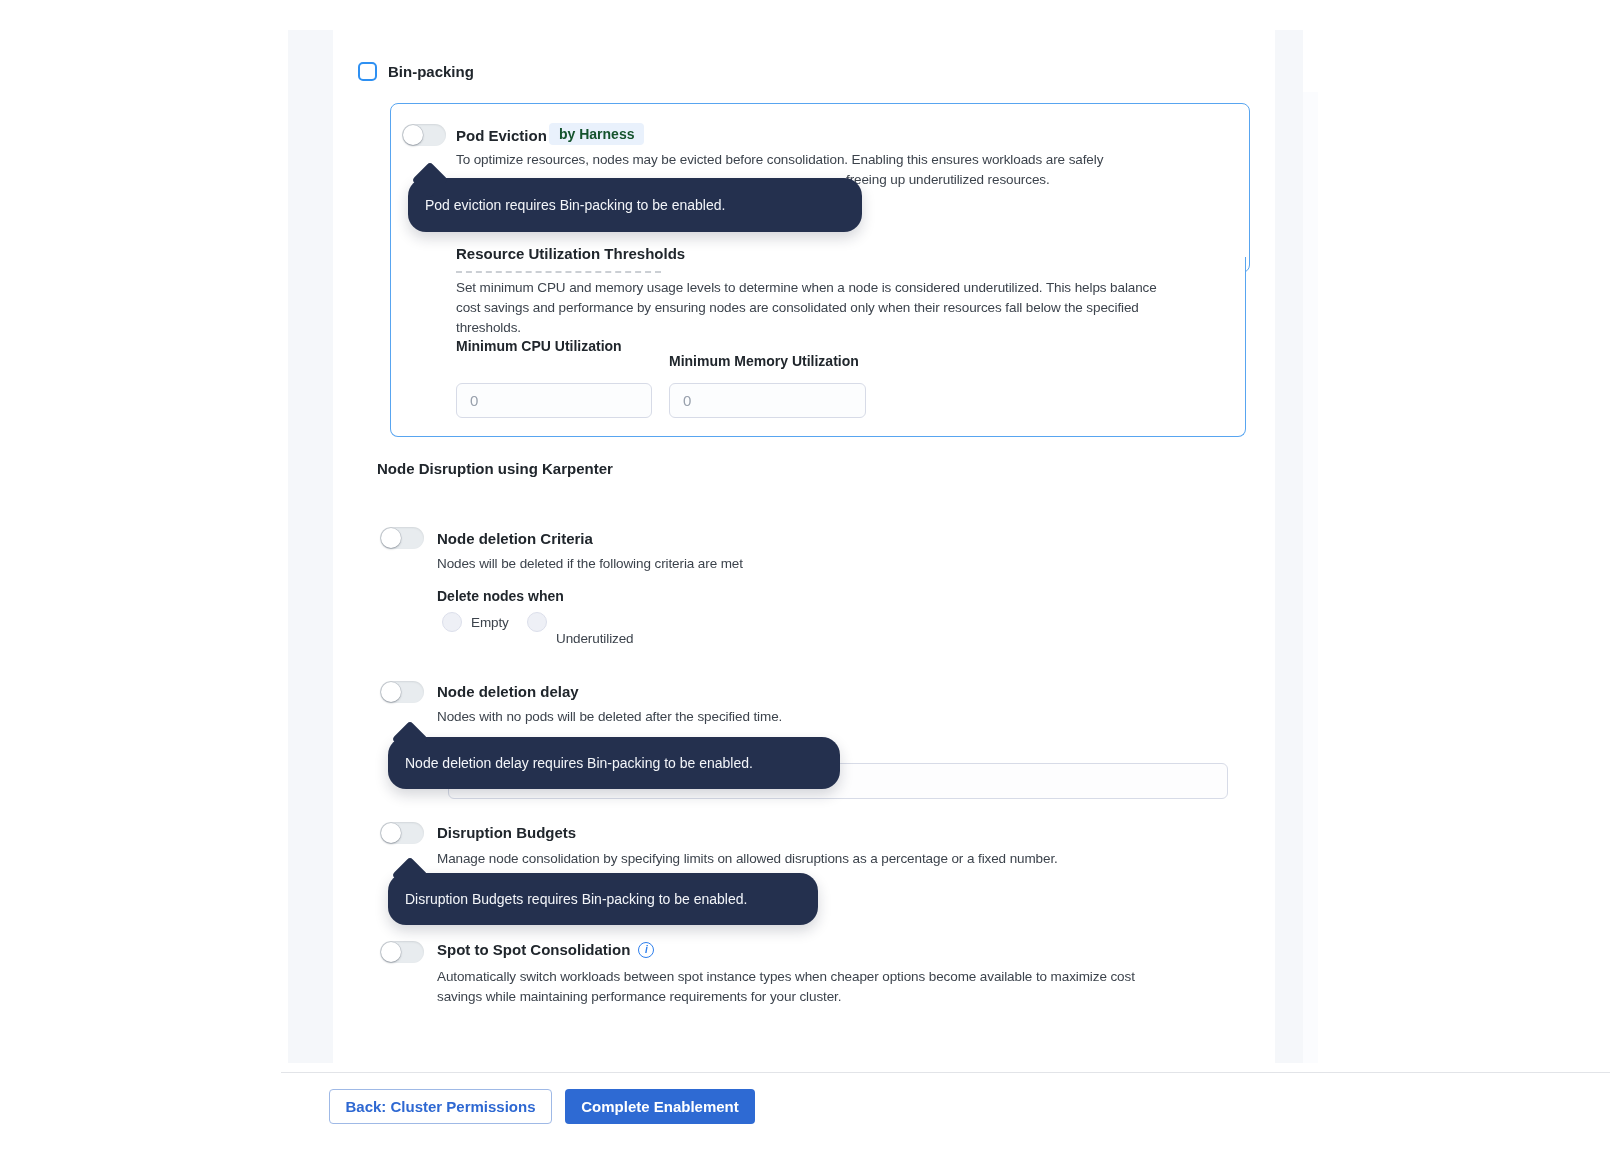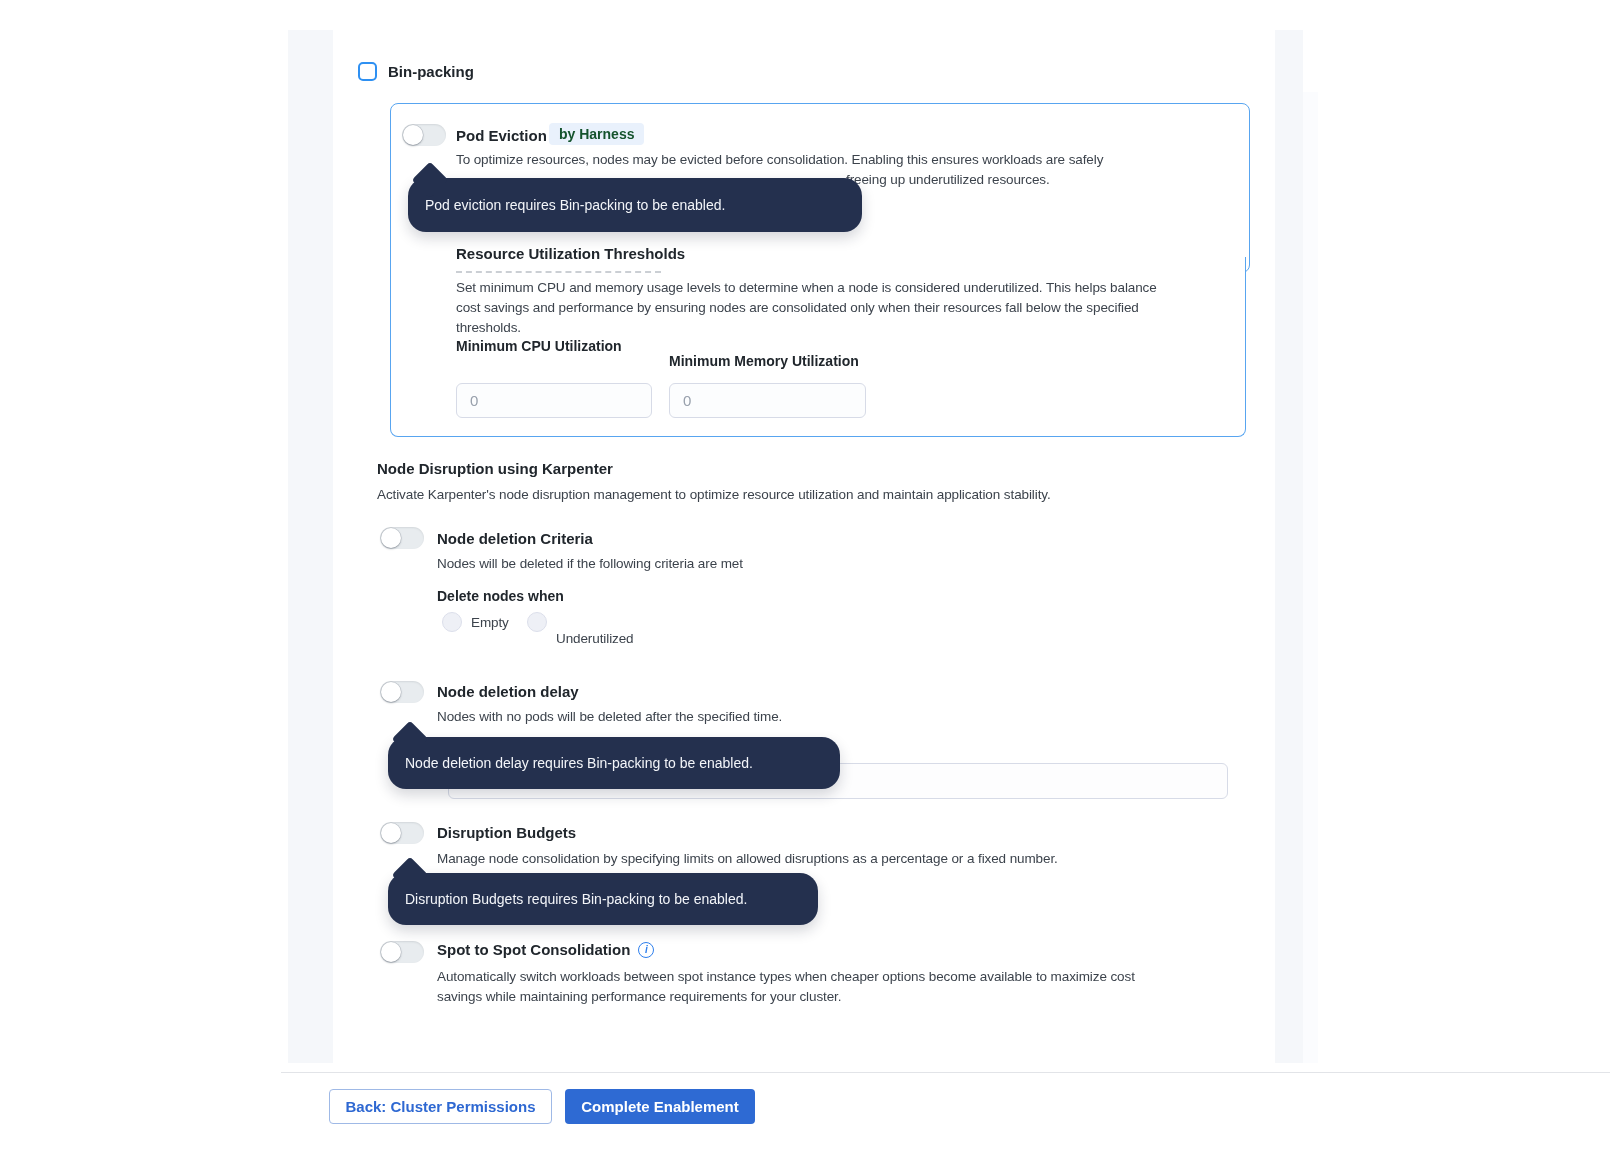--- a/index.html
+++ b/index.html
@@ -133,21 +133,20 @@
   <div class="abs body z5" style="left:456px; top:300px;">cost savings and performance by ensuring nodes are consolidated only when their resources fall below the specified</div>
   <div class="abs body z5" style="left:456px; top:280px;">Set minimum CPU and memory usage levels to determine when a node is considered underutilized. This helps balance</div>
   <div class="abs body z5" style="left:456px; top:320px;">thresholds.</div>
 
   <div class="abs h14 z5" style="left:456px; top:338px;">Minimum CPU Utilization</div>
   <div class="abs h14 z5" style="left:669px; top:353px;">Minimum Memory Utilization</div>
   <input class="abs field z5" style="left: 456px; top: 383px; width: 196px; height: 35px;" placeholder="0">
   <input class="abs field z5" style="left: 669px; top: 383px; width: 197px; height: 35px;" placeholder="0">
 
   <div class="abs h15" style="left:377px; top:460px;">Node Disruption using Karpenter</div>
-  <div class="abs body" style="left:377px; top:487px;">Activate Karpenter's node disruption management to optimize resource utilization and maintain application stability.</div>
 
   <div class="abs toggle" style="left:380px; top:527px;">
     <span class="knob"></span>
   </div>
   <div class="abs h15" style="left:437px; top:530px;">Node deletion Criteria</div>
   <div class="abs body" style="left:437px; top:556px;">Nodes will be deleted if the following criteria are met</div>
   <div class="abs h14" style="left:437px; top:588px;">Delete nodes when</div>
 
   <div class="abs radio" style="left:442px; top:612px;"></div>
   <div class="abs body" style="left:471px; top:615px;">Empty</div>

